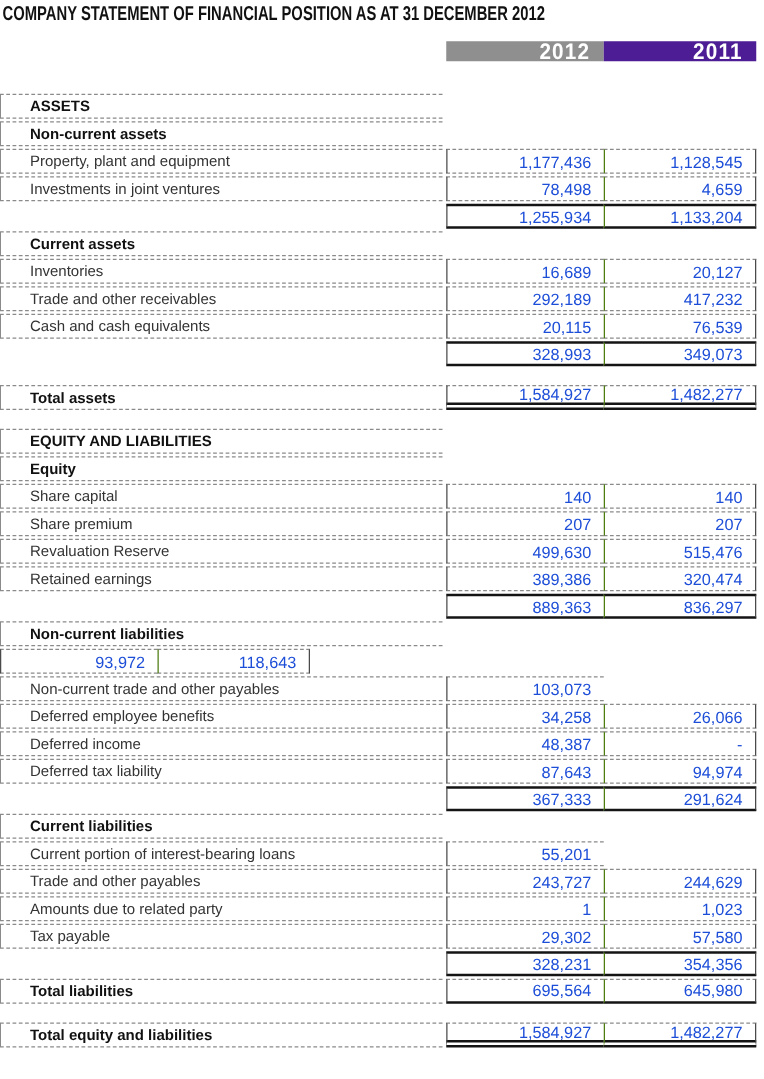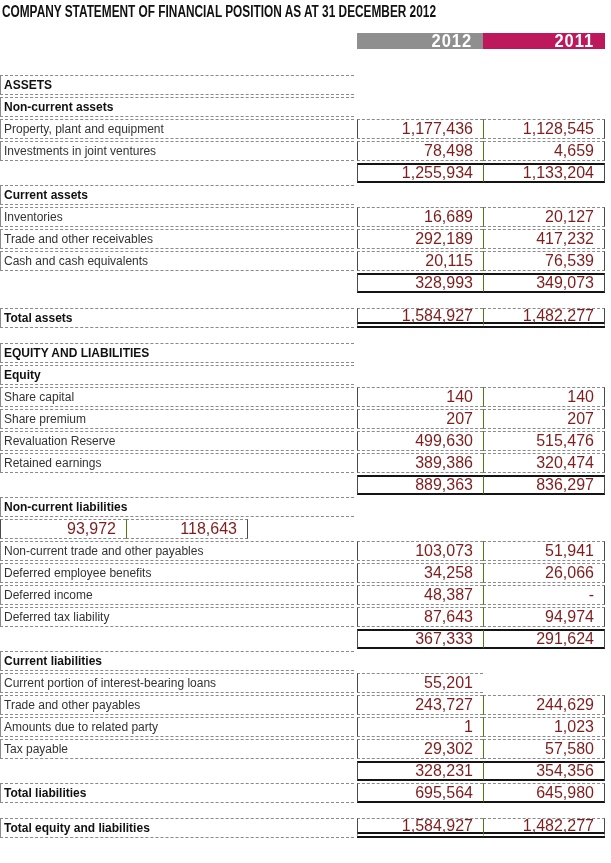--- a/index.html
+++ b/index.html
@@ -13,37 +13,37 @@
     transform:scaleX(0.74);transform-origin:0 50%;
   }
 
   .bandrow{position:absolute;top:33px;left:0;display:flex;width:611px;height:32px;}
   .band-gap{width:357px;}
   .band{height:16px;display:flex;align-items:center;justify-content:flex-end;
         box-sizing:border-box;padding-right:11px;
         color:#fff;font-weight:bold;font-size:18px;}
   .band span{display:inline-block;transform:scaleX(0.92);transform-origin:100% 50%;letter-spacing:1px;}
   .band-2012{width:126px;background:#8f8f8f;}
-  .band-2011{width:122px;background:#be185d;}
+  .band-2011{width:122px;background:#4c1d95;}
 
   #rows{position:absolute;top:75px;left:0;width:611px;}
   .row{display:flex;height:20px;margin-bottom:2px;}
   .gap{height:13px;}
 
   .lc{
     box-sizing:border-box;width:354px;margin-right:3px;height:100%;
     border-top:1px dashed #8a8a8a;border-bottom:1px dashed #8a8a8a;border-left:1px solid #8a8a8a;
-    display:flex;align-items:center;padding-left:3px;
+    display:flex;align-items:center;padding-left:23px;
     font-size:12px;color:#333;overflow:hidden;white-space:nowrap;
   }
   .vc{
     box-sizing:border-box;height:100%;
     border-top:1px dashed #8a8a8a;border-bottom:1px dashed #8a8a8a;
     display:flex;align-items:center;justify-content:flex-end;
-    padding-right:10px;font-size:16px;color:#7f1d1d;
+    padding-right:10px;font-size:13px;color:#1d4ed8;
   }
   .v1{width:126px;border-left:1px solid #4a4a4a;}
   .v2{width:122px;border-left:1px solid #4d7c0f;border-right:1px solid #4a4a4a;}
 
   .row.section .lc{font-weight:bold;color:#111;}
   .row.subtotal .lc{border:none;}
   .row.subtotal .vc{border-top:2px solid #141414;border-bottom:2px solid #141414;}
   .row.total_bold .lc{font-weight:bold;color:#111;}
   .row.total_bold .vc{border-bottom:2px solid #141414;}
   .row.grandtotal .lc{font-weight:bold;color:#111;}
@@ -152,21 +152,20 @@
       <div class="row section">
         <div class="lc">Non-current liabilities</div>
       </div>
       <div class="row data">
         <div class="vc v1">93,972</div>
         <div class="vc v2">118,643</div>
       </div>
       <div class="row data">
         <div class="lc">Non-current trade and other payables</div>
         <div class="vc v1">103,073</div>
-        <div class="vc v2">51,941</div>
       </div>
       <div class="row data">
         <div class="lc">Deferred employee benefits</div>
         <div class="vc v1">34,258</div>
         <div class="vc v2">26,066</div>
       </div>
       <div class="row data">
         <div class="lc">Deferred income</div>
         <div class="vc v1">48,387</div>
         <div class="vc v2">-</div>

